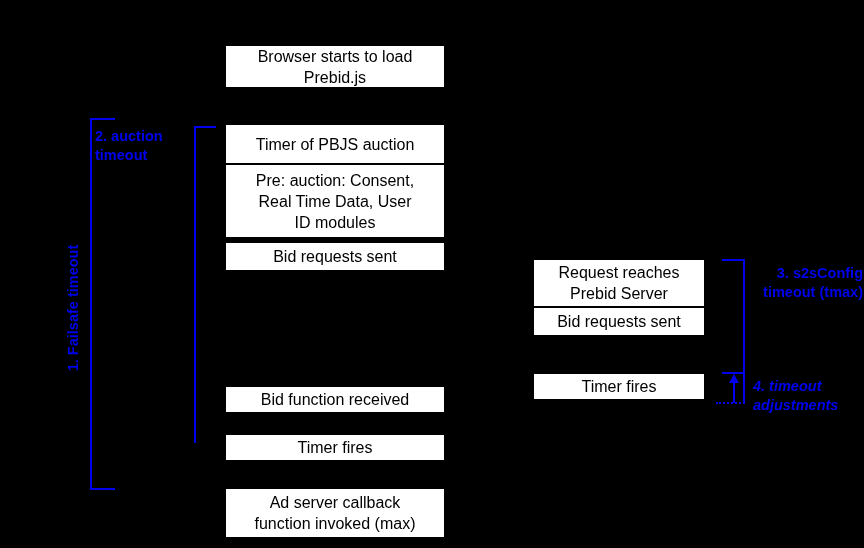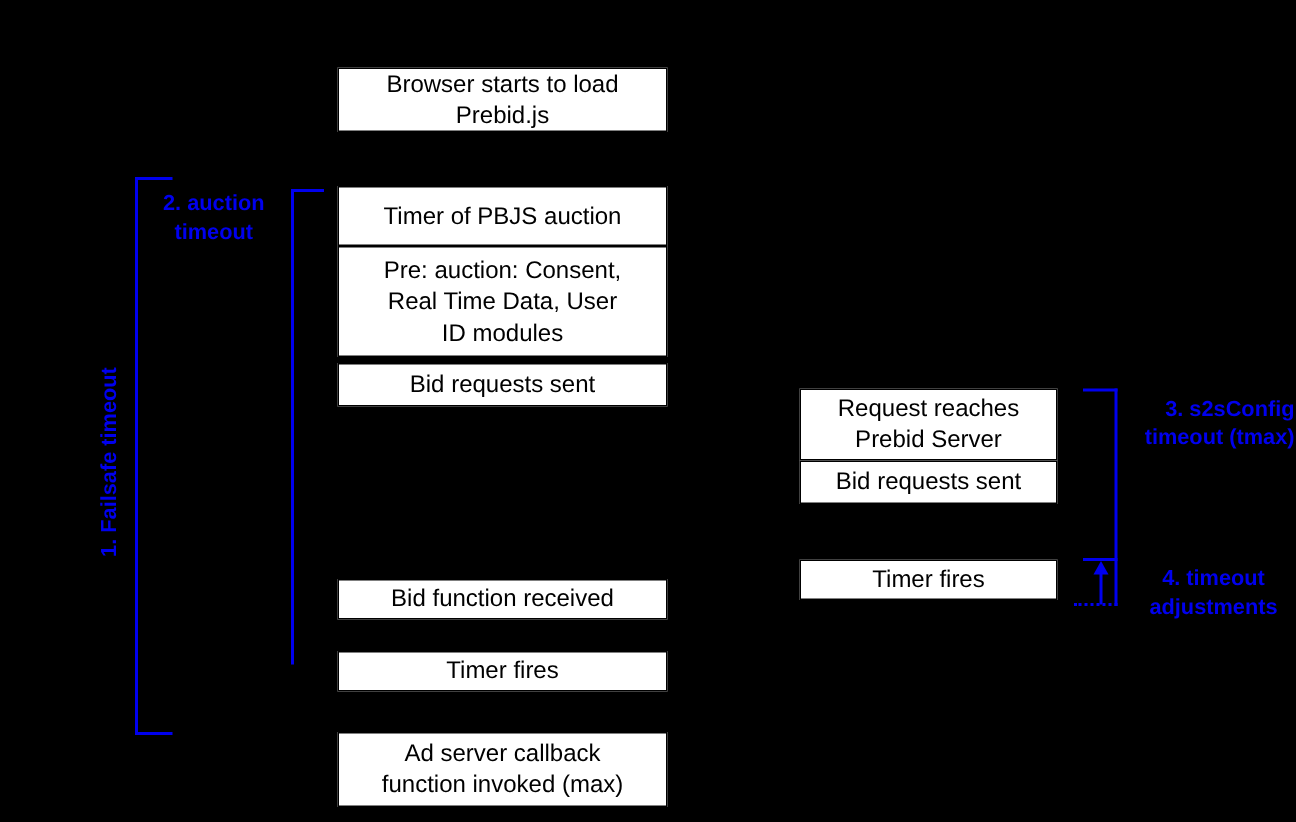--- a/index.html
+++ b/index.html
@@ -80,29 +80,30 @@
     border-right: 5px solid transparent;
     border-bottom: 9px solid #0000ee;
   }
   #failsafe-label {
     left: -1px; top: 298px; width: 150px; height: 20px;
     text-align: center;
     transform: rotate(-90deg);
   }
   #auction-label {
     left: 95px; top: 127px; width: 95px;
-    text-align: center;
+    text-align: left;
   }
   #s2s-label {
     left: 753px; top: 264px; width: 110px;
     text-align: right;
   }
   #adjustments-label {
     left: 753px; top: 377px; width: 112px;
-    text-align: center;
+    text-align: left;
+    font-style: italic;
   }
   
   #box-browser-load      { left: 225px; top:  45px; width: 220px; height: 43px; }
   #box-auction-start     { left: 225px; top: 124px; width: 220px; height: 40px; }
   #box-pre-auction       { left: 225px; top: 164px; width: 220px; height: 74px; }
   #box-bid-requests      { left: 225px; top: 242px; width: 220px; height: 29px; }
   #box-bid-responses     { left: 225px; top: 386px; width: 220px; height: 27px; }
   #box-timer-fires       { left: 225px; top: 434px; width: 220px; height: 27px; }
   #box-ad-server         { left: 225px; top: 488px; width: 220px; height: 50px; }
   

